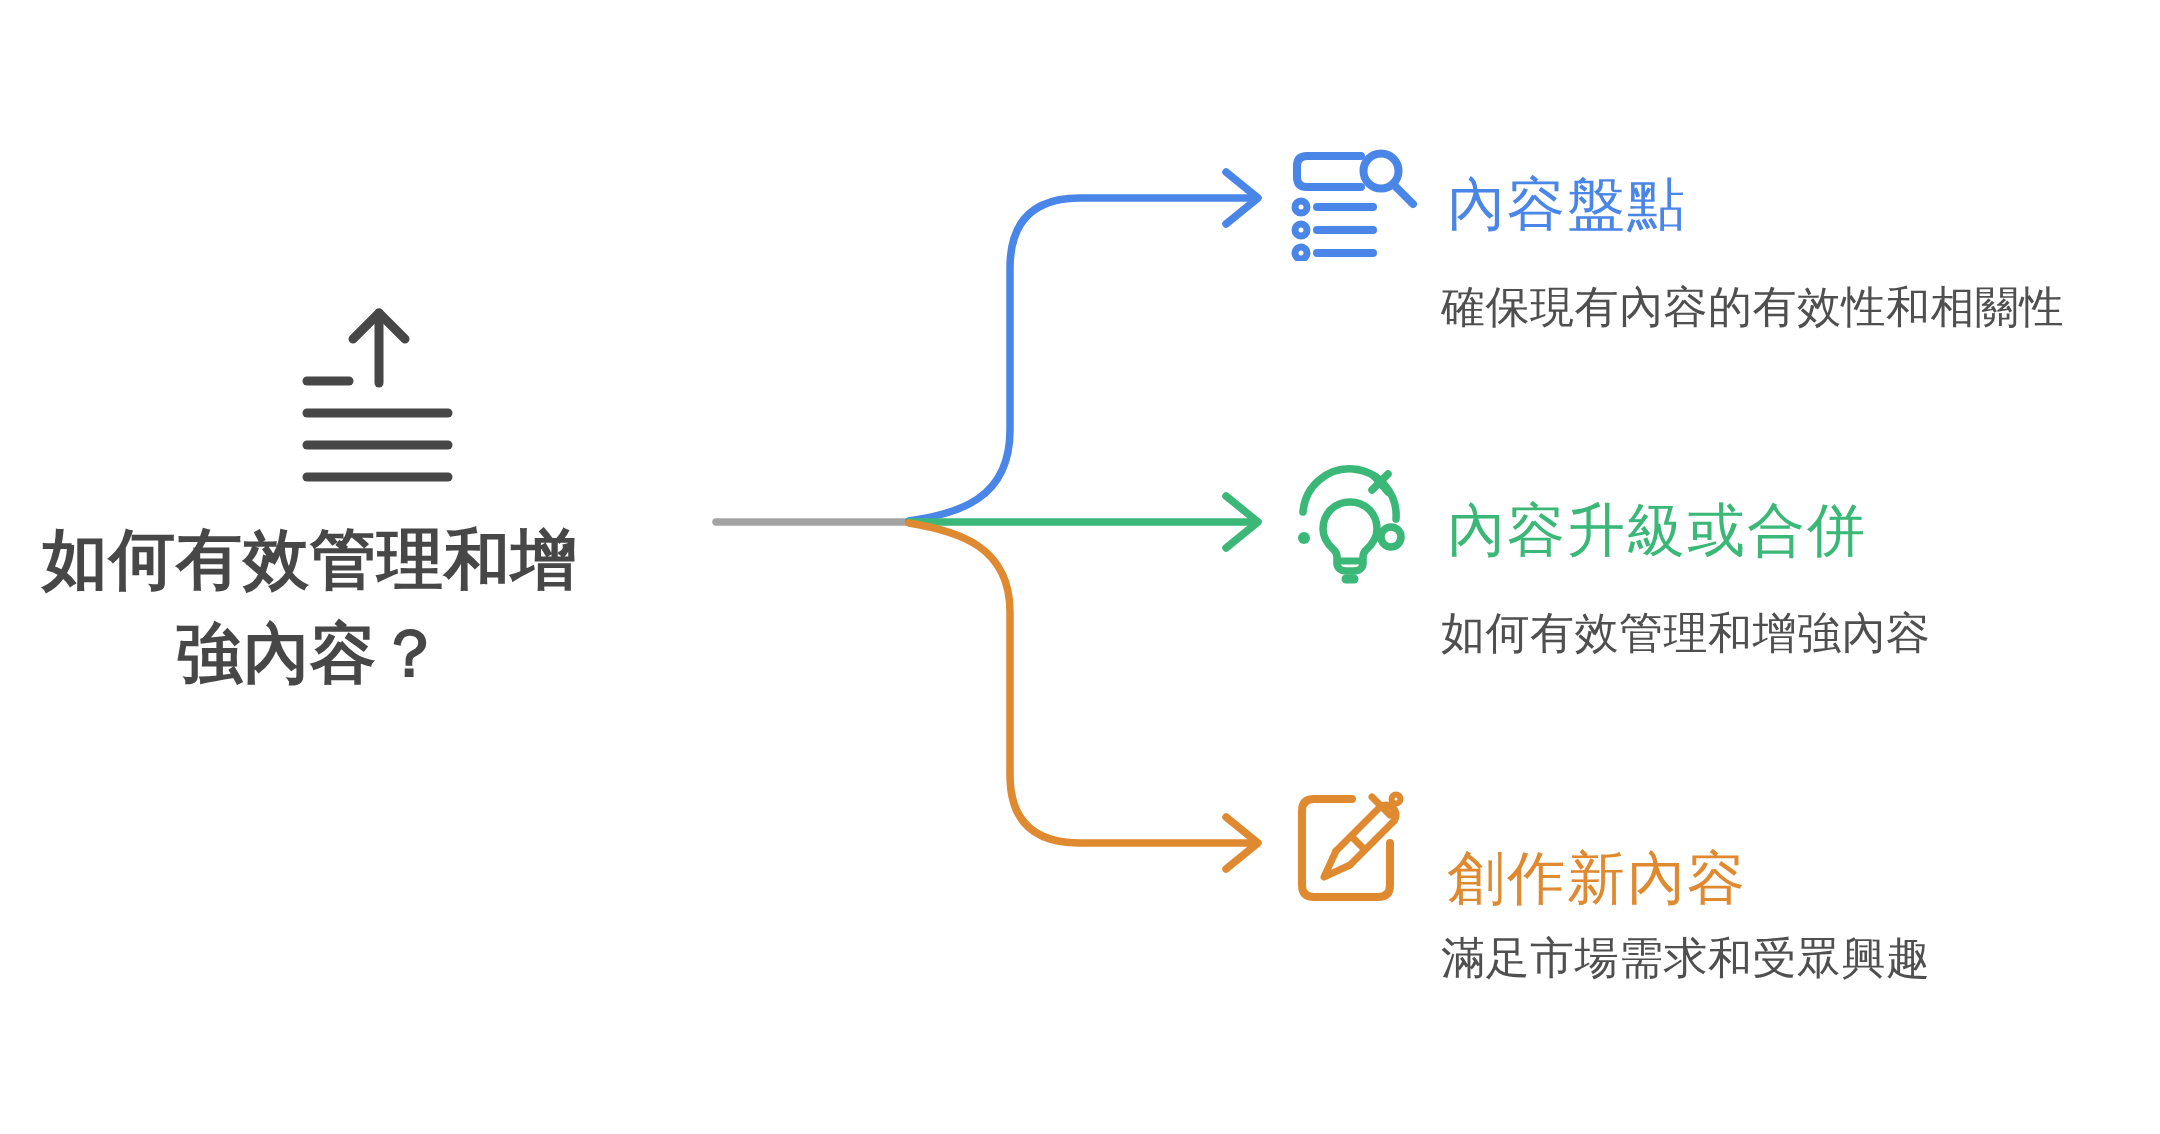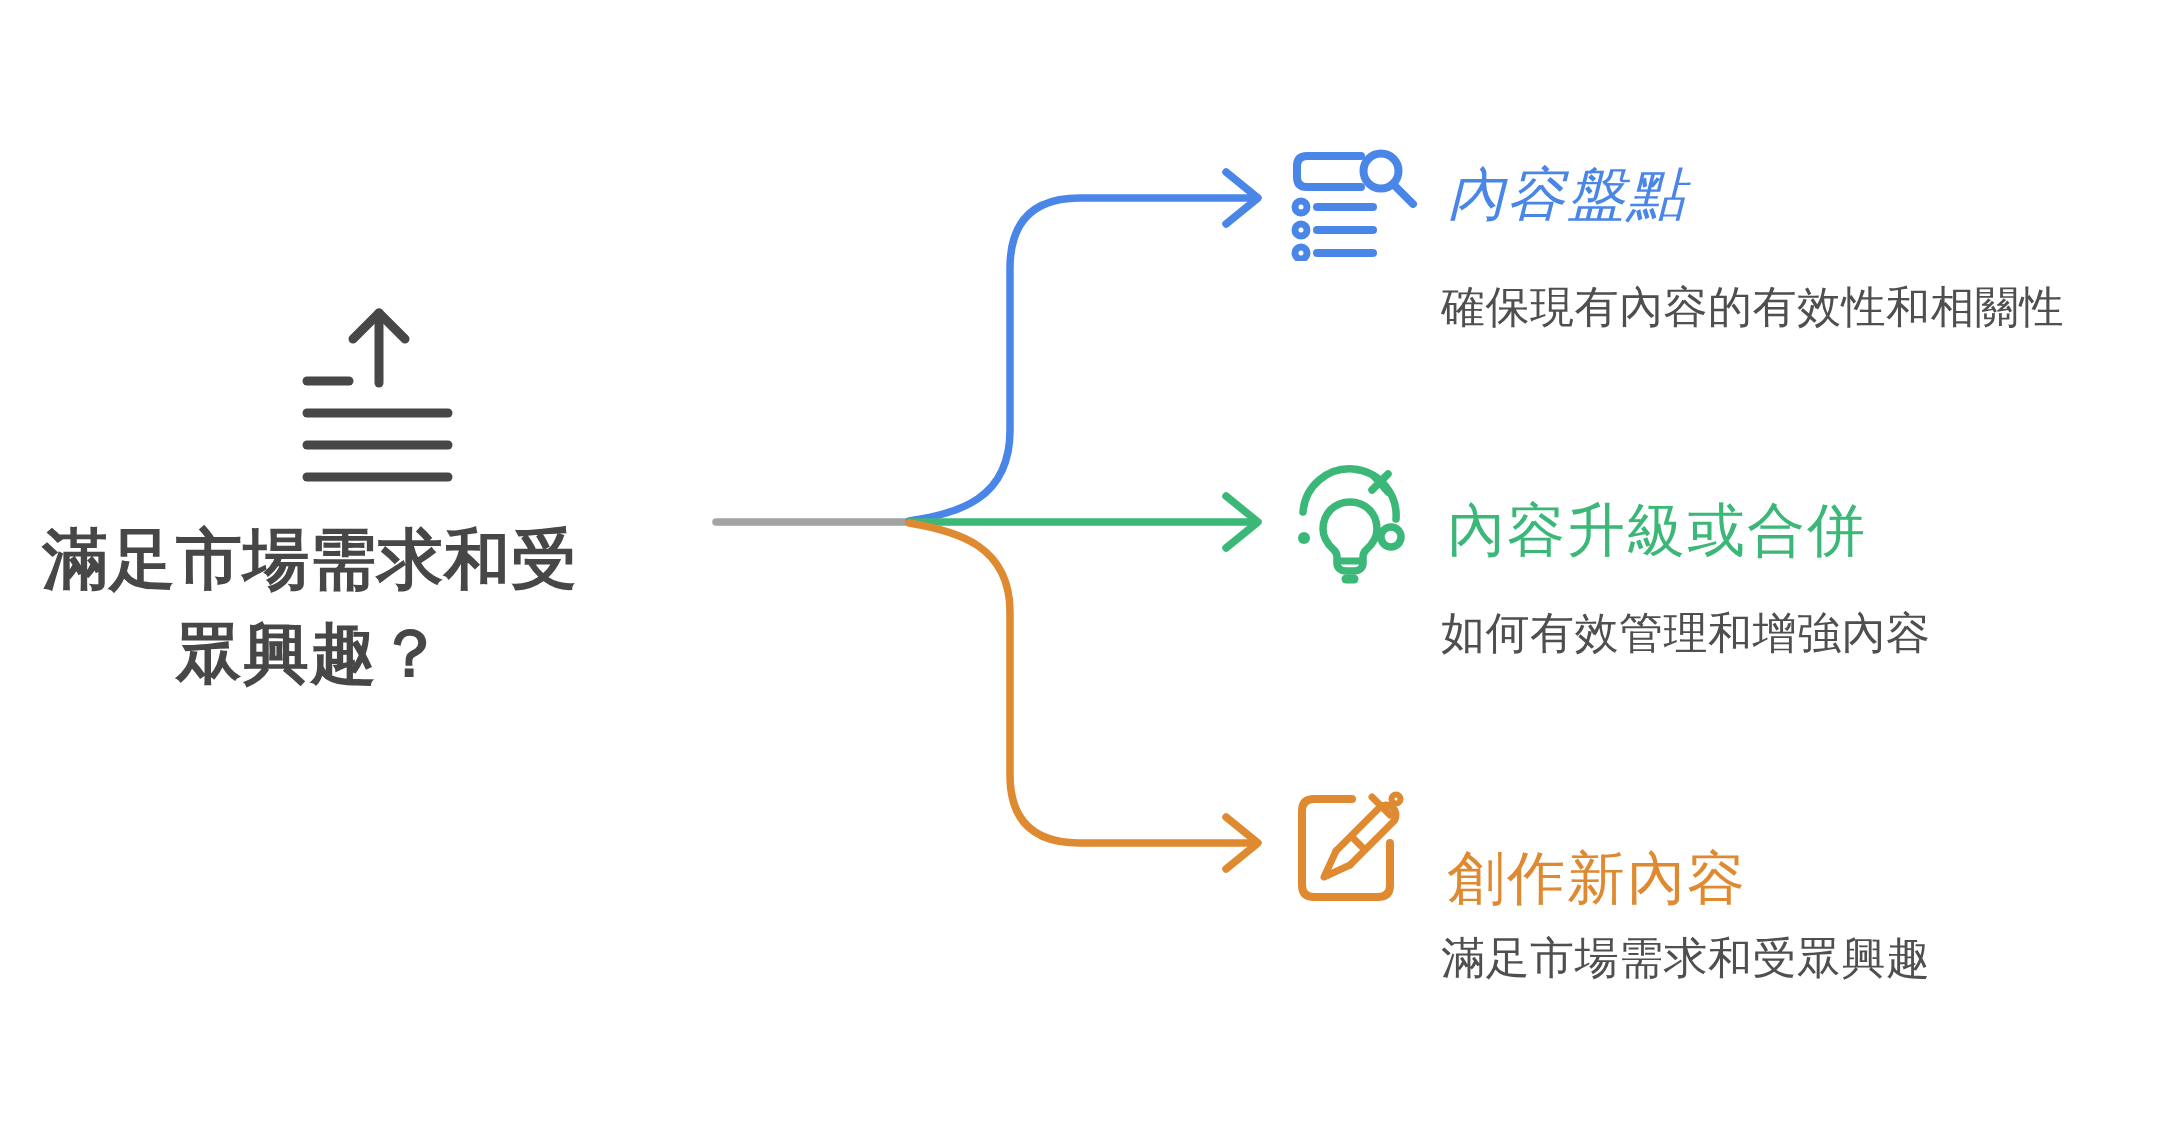--- a/index.html
+++ b/index.html
@@ -20,21 +20,21 @@
     text-align:center;font-size:66px;font-weight:700;line-height:94px;
     color:var(--title-dark);letter-spacing:1px;word-break:break-all;
   }
 
   .branch-icon{position:absolute;}
   .branch-icon path,.branch-icon circle{stroke:currentColor;stroke-linecap:round;stroke-linejoin:round;fill:none;}
   .branch-title{position:absolute;font-size:58px;font-weight:500;letter-spacing:2px;white-space:nowrap;}
   .branch-sub{position:absolute;font-size:44px;font-weight:400;letter-spacing:0.5px;color:var(--subtitle-dark);white-space:nowrap;}
 
   .b1 .branch-icon{left:1291px;top:149px;width:130px;height:112px;color:var(--blue);}
-  .b1 .branch-title{left:1447px;top:156px;color:var(--blue);font-style:italic;}
+  .b1 .branch-title{left:1447px;top:166px;color:var(--blue);}
   .b1 .branch-sub{left:1441px;top:278px;text-align:right;}
 
   .b2 .branch-icon{left:1294px;top:462px;width:112px;height:124px;color:var(--green);}
   .b2 .branch-title{left:1447px;top:492px;color:var(--green);text-align:right;}
   .b2 .branch-sub{left:1441px;top:604px;}
 
   .b3 .branch-icon{left:1292px;top:789px;width:114px;height:118px;color:var(--orange);}
   .b3 .branch-title{left:1447px;top:812px;color:var(--orange);margin-top:28px;}
   .b3 .branch-sub{left:1441px;top:929px;}
 
@@ -57,21 +57,21 @@
 
   <svg class="root-icon" viewBox="0 0 158 182" xmlns="http://www.w3.org/2000/svg">
     <path d="M9 78 H51"></path>
     <path d="M81 80 V10"></path>
     <path d="M55 36 L81 10 L107 36"></path>
     <path d="M9 110 H150"></path>
     <path d="M9 142 H150"></path>
     <path d="M9 174 H150"></path>
   </svg>
 
-  <div class="root-title">滿足市場需求和受眾興趣？</div>
+  <div class="root-title">如何有效管理和增強內容？</div>
 
   <div class="branch b1">
     <svg class="branch-icon" viewBox="0 0 130 112" xmlns="http://www.w3.org/2000/svg">
       <path stroke-width="8" d="M70 7 H16 Q6 7 6 17 V28 Q6 38 16 38 H70"></path>
       <circle stroke-width="8" cx="90" cy="22" r="17.5"></circle>
       <path stroke-width="8" d="M102 35 L122 55"></path>
       <circle stroke-width="7" cx="10" cy="58" r="6"></circle>
       <path stroke-width="8" d="M26 58 H82"></path>
       <circle stroke-width="7" cx="10" cy="81" r="6"></circle>
       <path stroke-width="8" d="M26 81 H82"></path>

